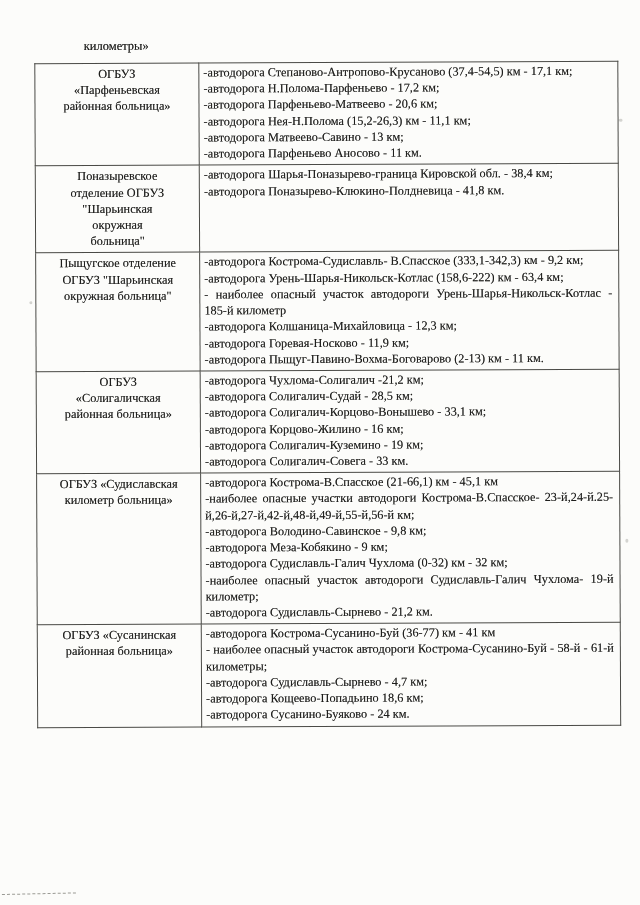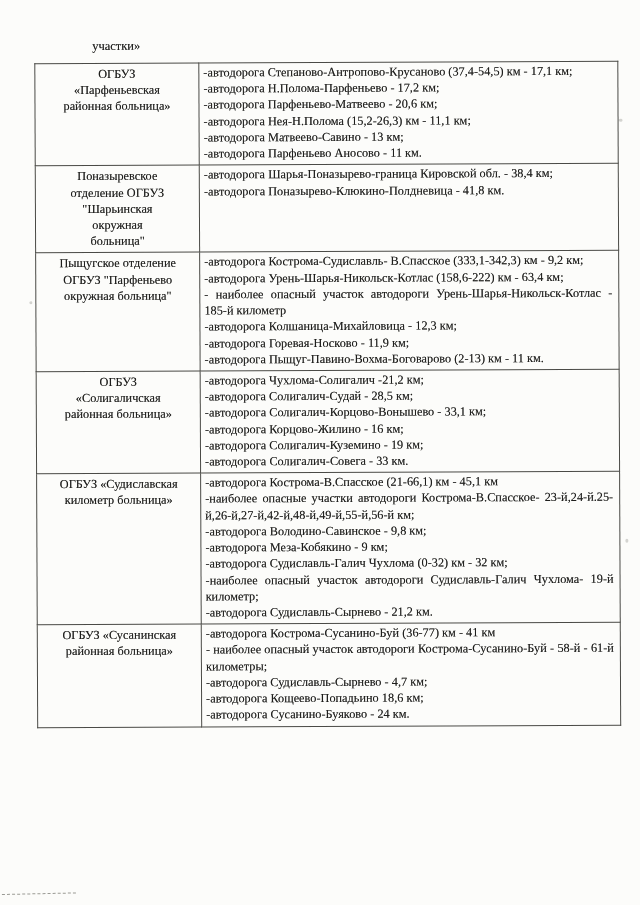--- a/index.html
+++ b/index.html
@@ -62,21 +62,21 @@
     position: absolute;
     background: rgba(90,90,85,0.25);
     border-radius: 50%;
   }
 </style>
 </head>
 <body>
 
 <div class="sheet">
 
-  <div class="fragment-top">участки»</div>
+  <div class="fragment-top">километры»</div>
 
   <table class="main">
     <tbody>
         <tr>
           <td class="cell-left">ОГБУЗ
 «Парфеньевская
 районная больница»</td>
           <td class="cell-right">
             <div class="road-entry">-автодорога Степаново-Антропово-Крусаново (37,4-54,5) км  - 17,1 км;</div>
             <div class="road-entry">-автодорога Н.Полома-Парфеньево  -  17,2 км;</div>
@@ -92,21 +92,21 @@
 "Шарьинская
 окружная
 больница"</td>
           <td class="cell-right">
             <div class="road-entry">-автодорога  Шарья-Поназырево-граница Кировской обл.  - 38,4 км;</div>
             <div class="road-entry">-автодорога Поназырево-Клюкино-Полдневица  -  41,8 км.</div>
           </td>
         </tr>
         <tr>
           <td class="cell-left">Пыщугское отделение
-ОГБУЗ "Парфеньево
+ОГБУЗ "Шарьинская
 окружная больница"</td>
           <td class="cell-right">
             <div class="road-entry">-автодорога  Кострома-Судиславль-  В.Спасское  (333,1-342,3) км  - 9,2 км;</div>
             <div class="road-entry">-автодорога Урень-Шарья-Никольск-Котлас (158,6-222)  км   - 63,4 км;</div>
             <div class="road-entry">-  наиболее  опасный  участок  автодороги  Урень-Шарья-Никольск-Котлас - 185-й километр</div>
             <div class="road-entry">-автодорога Колшаница-Михайловица  -  12,3 км;</div>
             <div class="road-entry">-автодорога Горевая-Носково  -  11,9 км;</div>
             <div class="road-entry">-автодорога   Пыщуг-Павино-Вохма-Боговарово  (2-13)  км   - 11 км.</div>
           </td>
         </tr>

